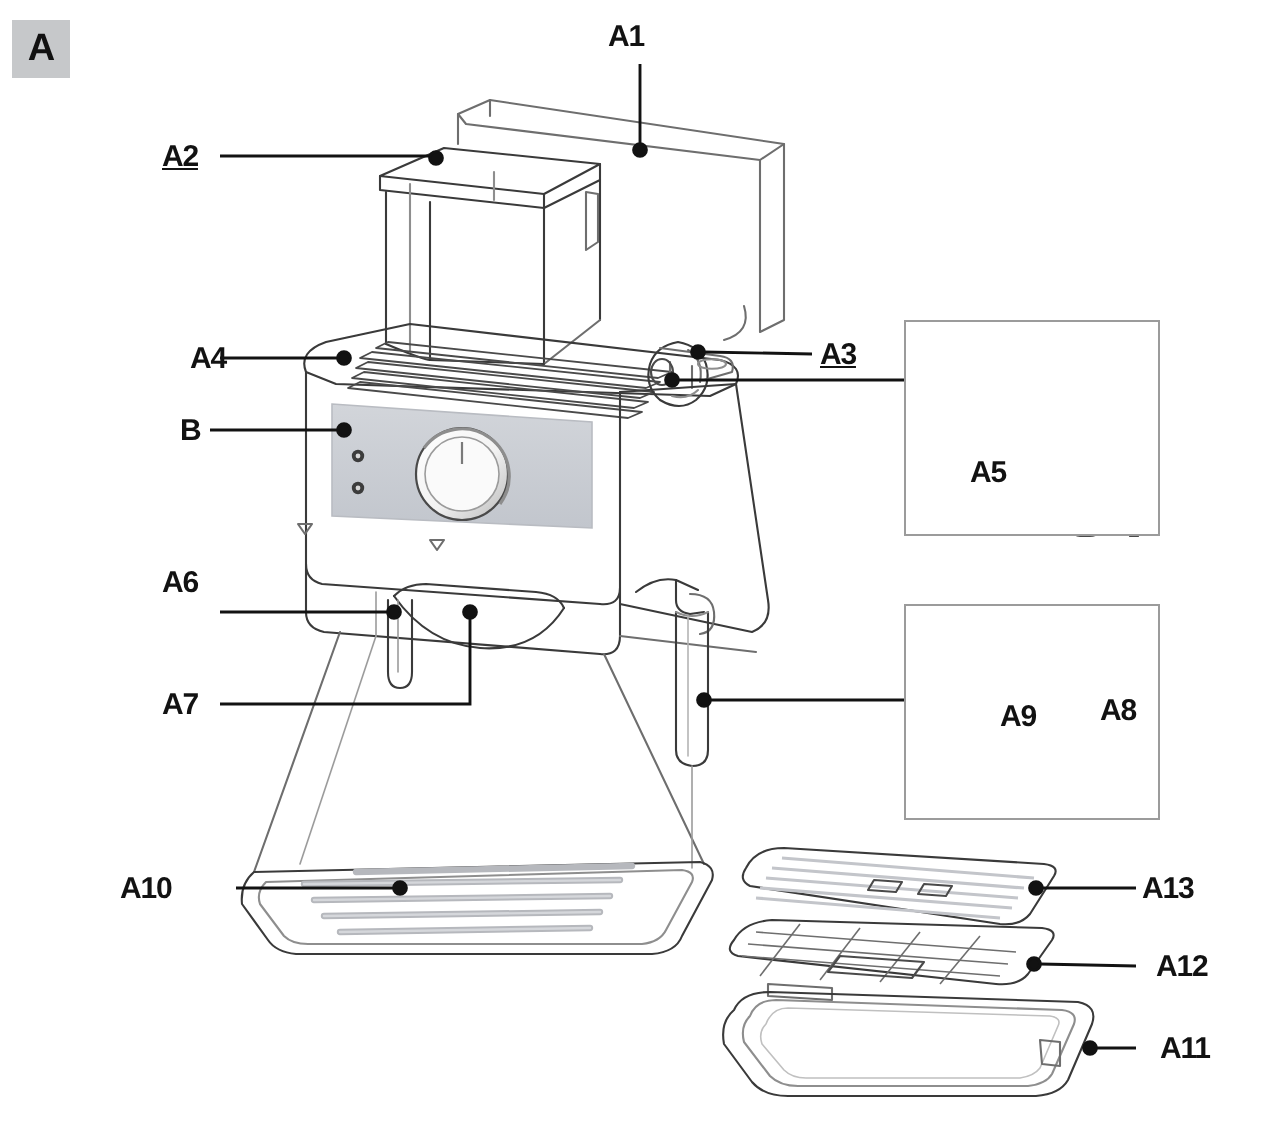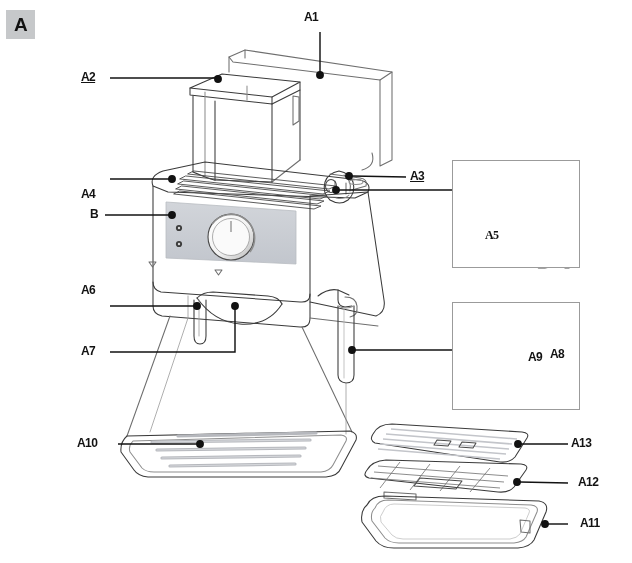--- a/index.html
+++ b/index.html
@@ -24,21 +24,21 @@
     font-weight:bold;
     font-size:19px;
     color:#111;
     letter-spacing:-0.5px;
     font-family:"Liberation Sans", sans-serif;
   }
   
   .lbl{
     position:absolute;
     font-weight:bold;
-    font-size:12px;
+    font-size:15px;
     color:#121212;
     letter-spacing:-0.6px;
     white-space:nowrap;
     line-height:1;
     font-family:"Liberation Sans", sans-serif;
   }
   
   svg.overlay{
     position:absolute; left:0; top:0;
     width:632px; height:563px;
@@ -315,25 +315,25 @@
       <circle cx="545" cy="524" r="3.2"></circle>
     </g>
   </svg>
 
   <div class="inset" style="left:452px; top:160px; width:128px; height:108px;"></div>
   <div class="inset" style="left:452px; top:302px; width:128px; height:108px;"></div>
 
   <div class="lbl" style="left:304px; top:11px;">A1</div>
   <div class="lbl" style="left:81px;  top:71px;text-decoration:underline;">A2</div>
   <div class="lbl" style="left:410px; top:170px;text-decoration:underline;">A3</div>
-  <div class="lbl" style="left:81px;  top:172px;margin-top:16px;">A4</div>
+  <div class="lbl" style="left:95px;  top:172px;">A4</div>
   <div class="lbl" style="left:90px;  top:208px;">B</div>
-  <div class="lbl" style="left:485px; top:229px;font-family:Liberation Serif, serif;">A5</div>
+  <div class="lbl" style="left:485px; top:229px;">A5</div>
   <div class="lbl" style="left:81px;  top:284px;">A6</div>
   <div class="lbl" style="left:81px;  top:345px;">A7</div>
   <div class="lbl" style="left:550px; top:348px;">A8</div>
-  <div class="lbl" style="left:528px; top:351px;">A9</div>
-  <div class="lbl" style="left:77px;  top:437px;">A10</div>
+  <div class="lbl" style="left:500px; top:351px;">A9</div>
+  <div class="lbl" style="left:60px;  top:437px;">A10</div>
   <div class="lbl" style="left:580px; top:517px;">A11</div>
   <div class="lbl" style="left:578px; top:476px;">A12</div>
   <div class="lbl" style="left:571px; top:437px;">A13</div>
 
 </div>
 
 </body></html>

